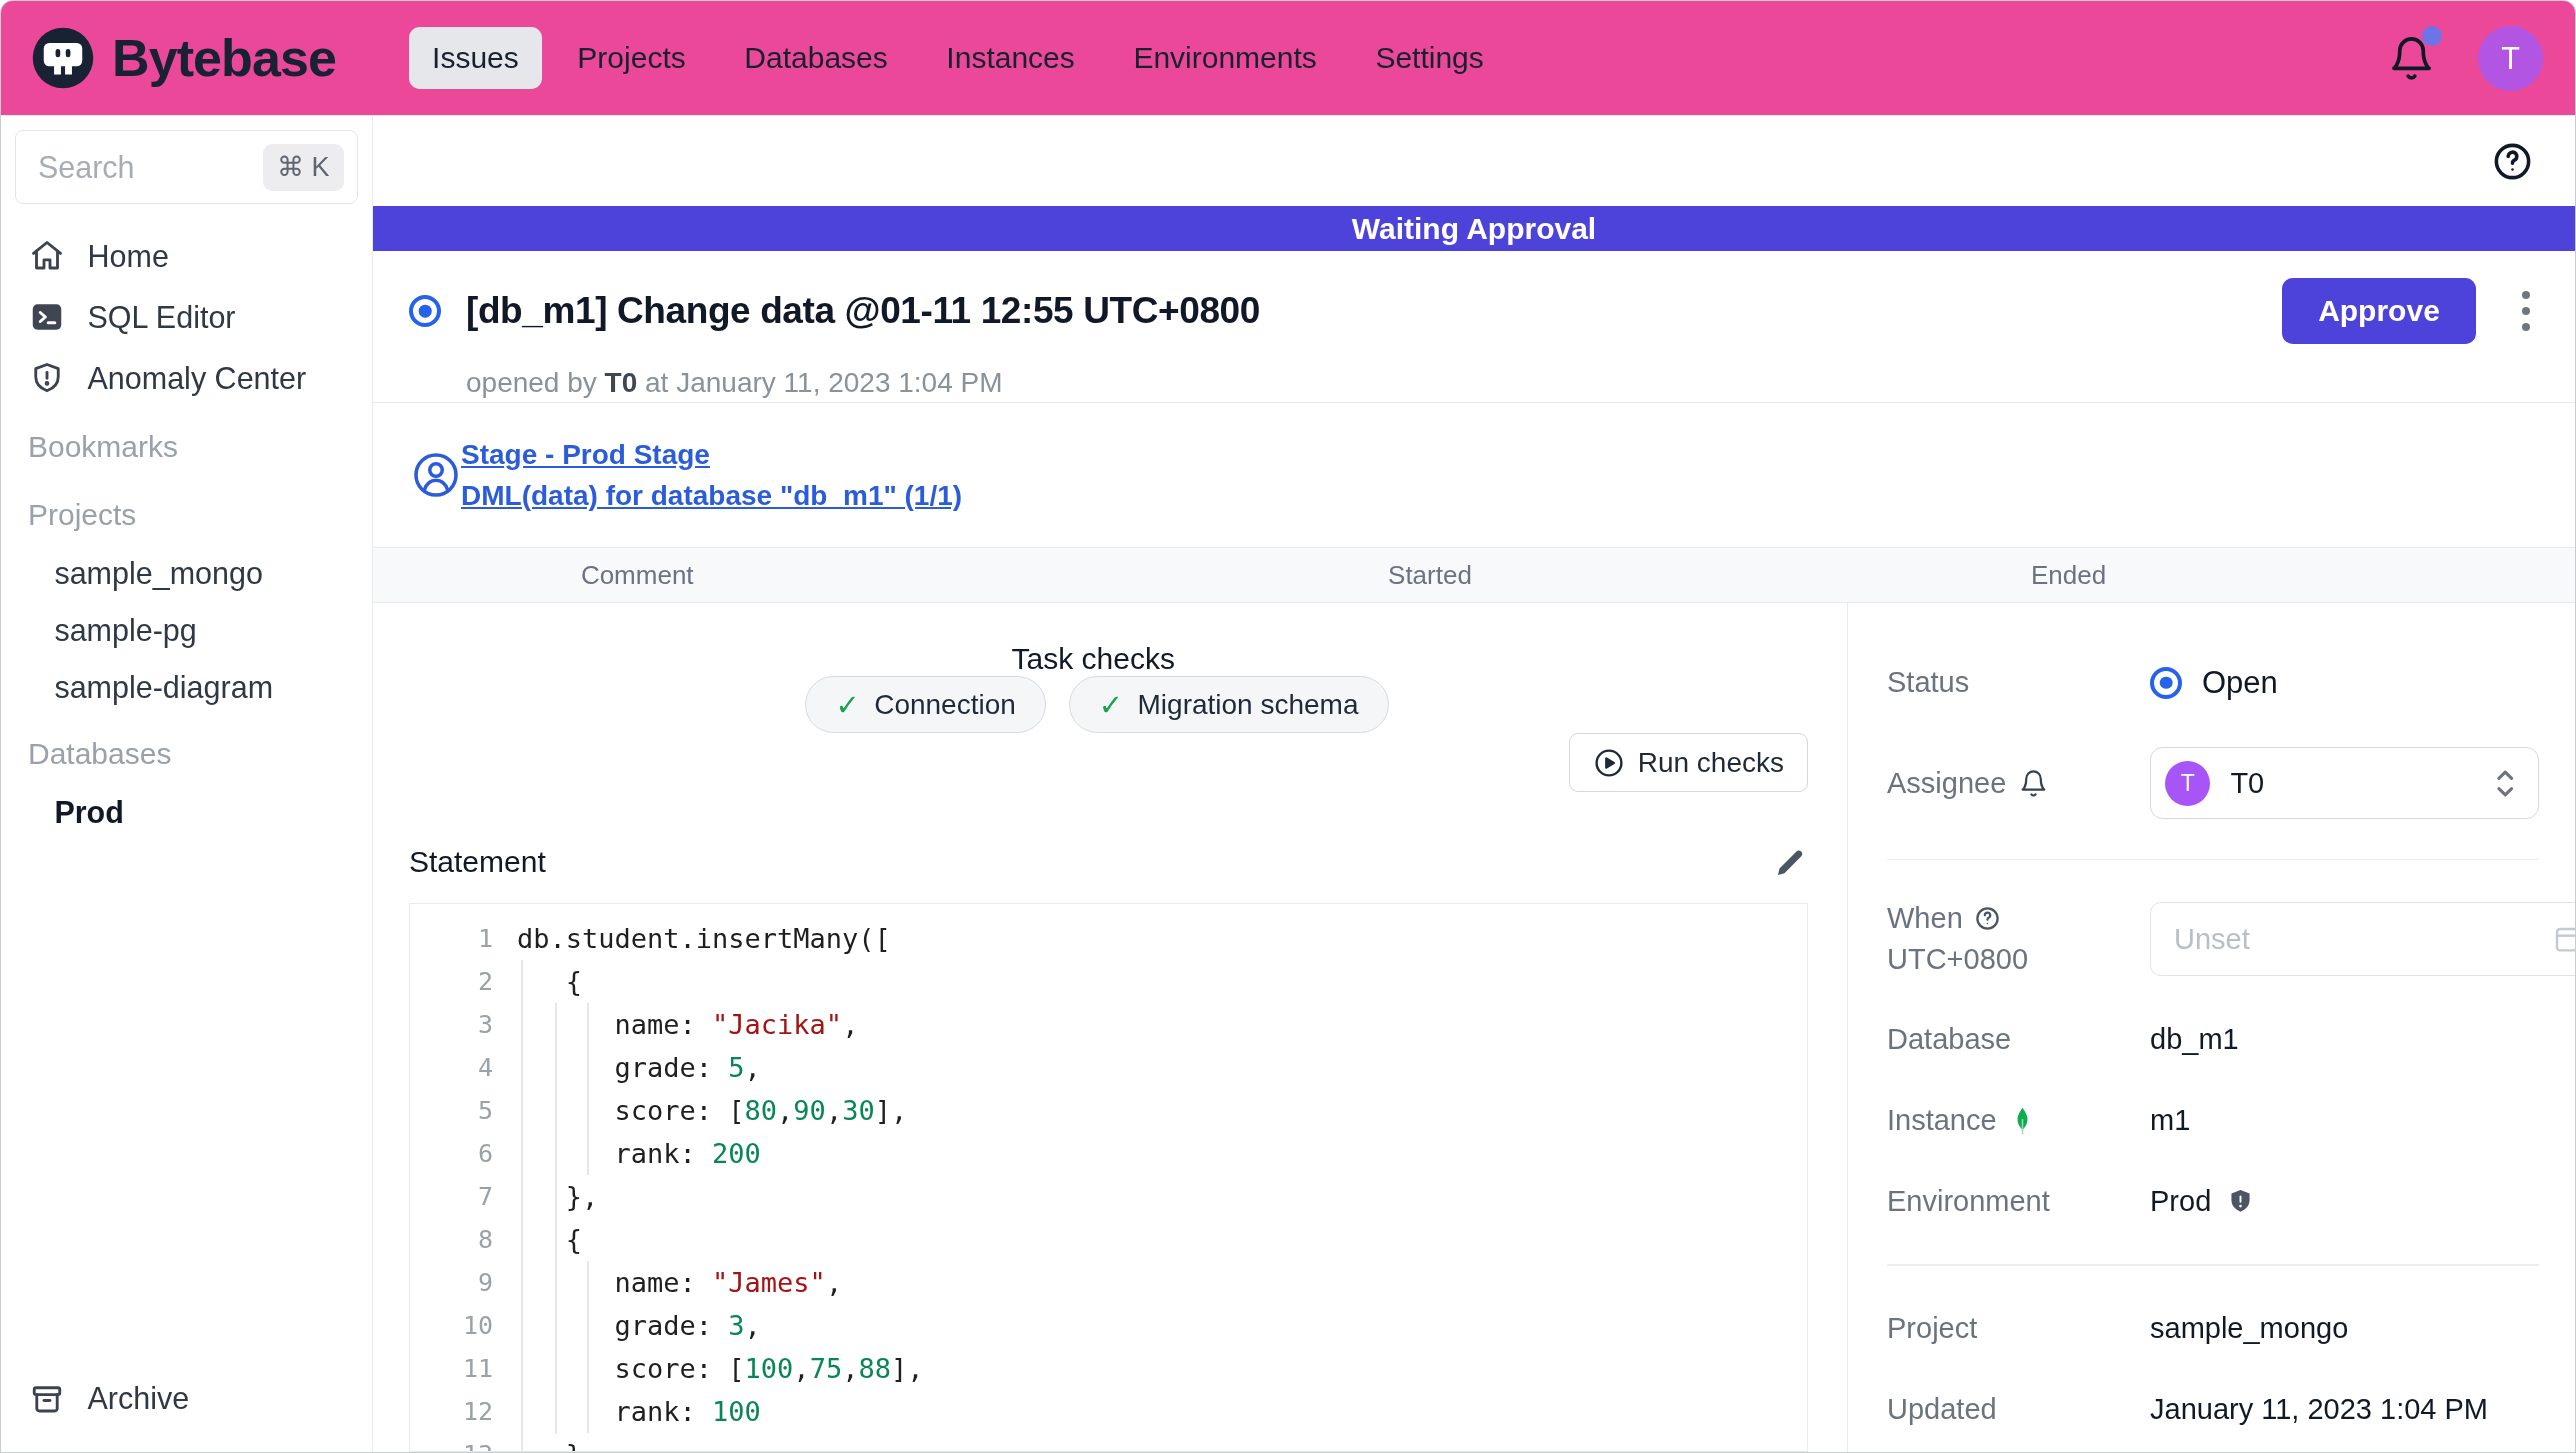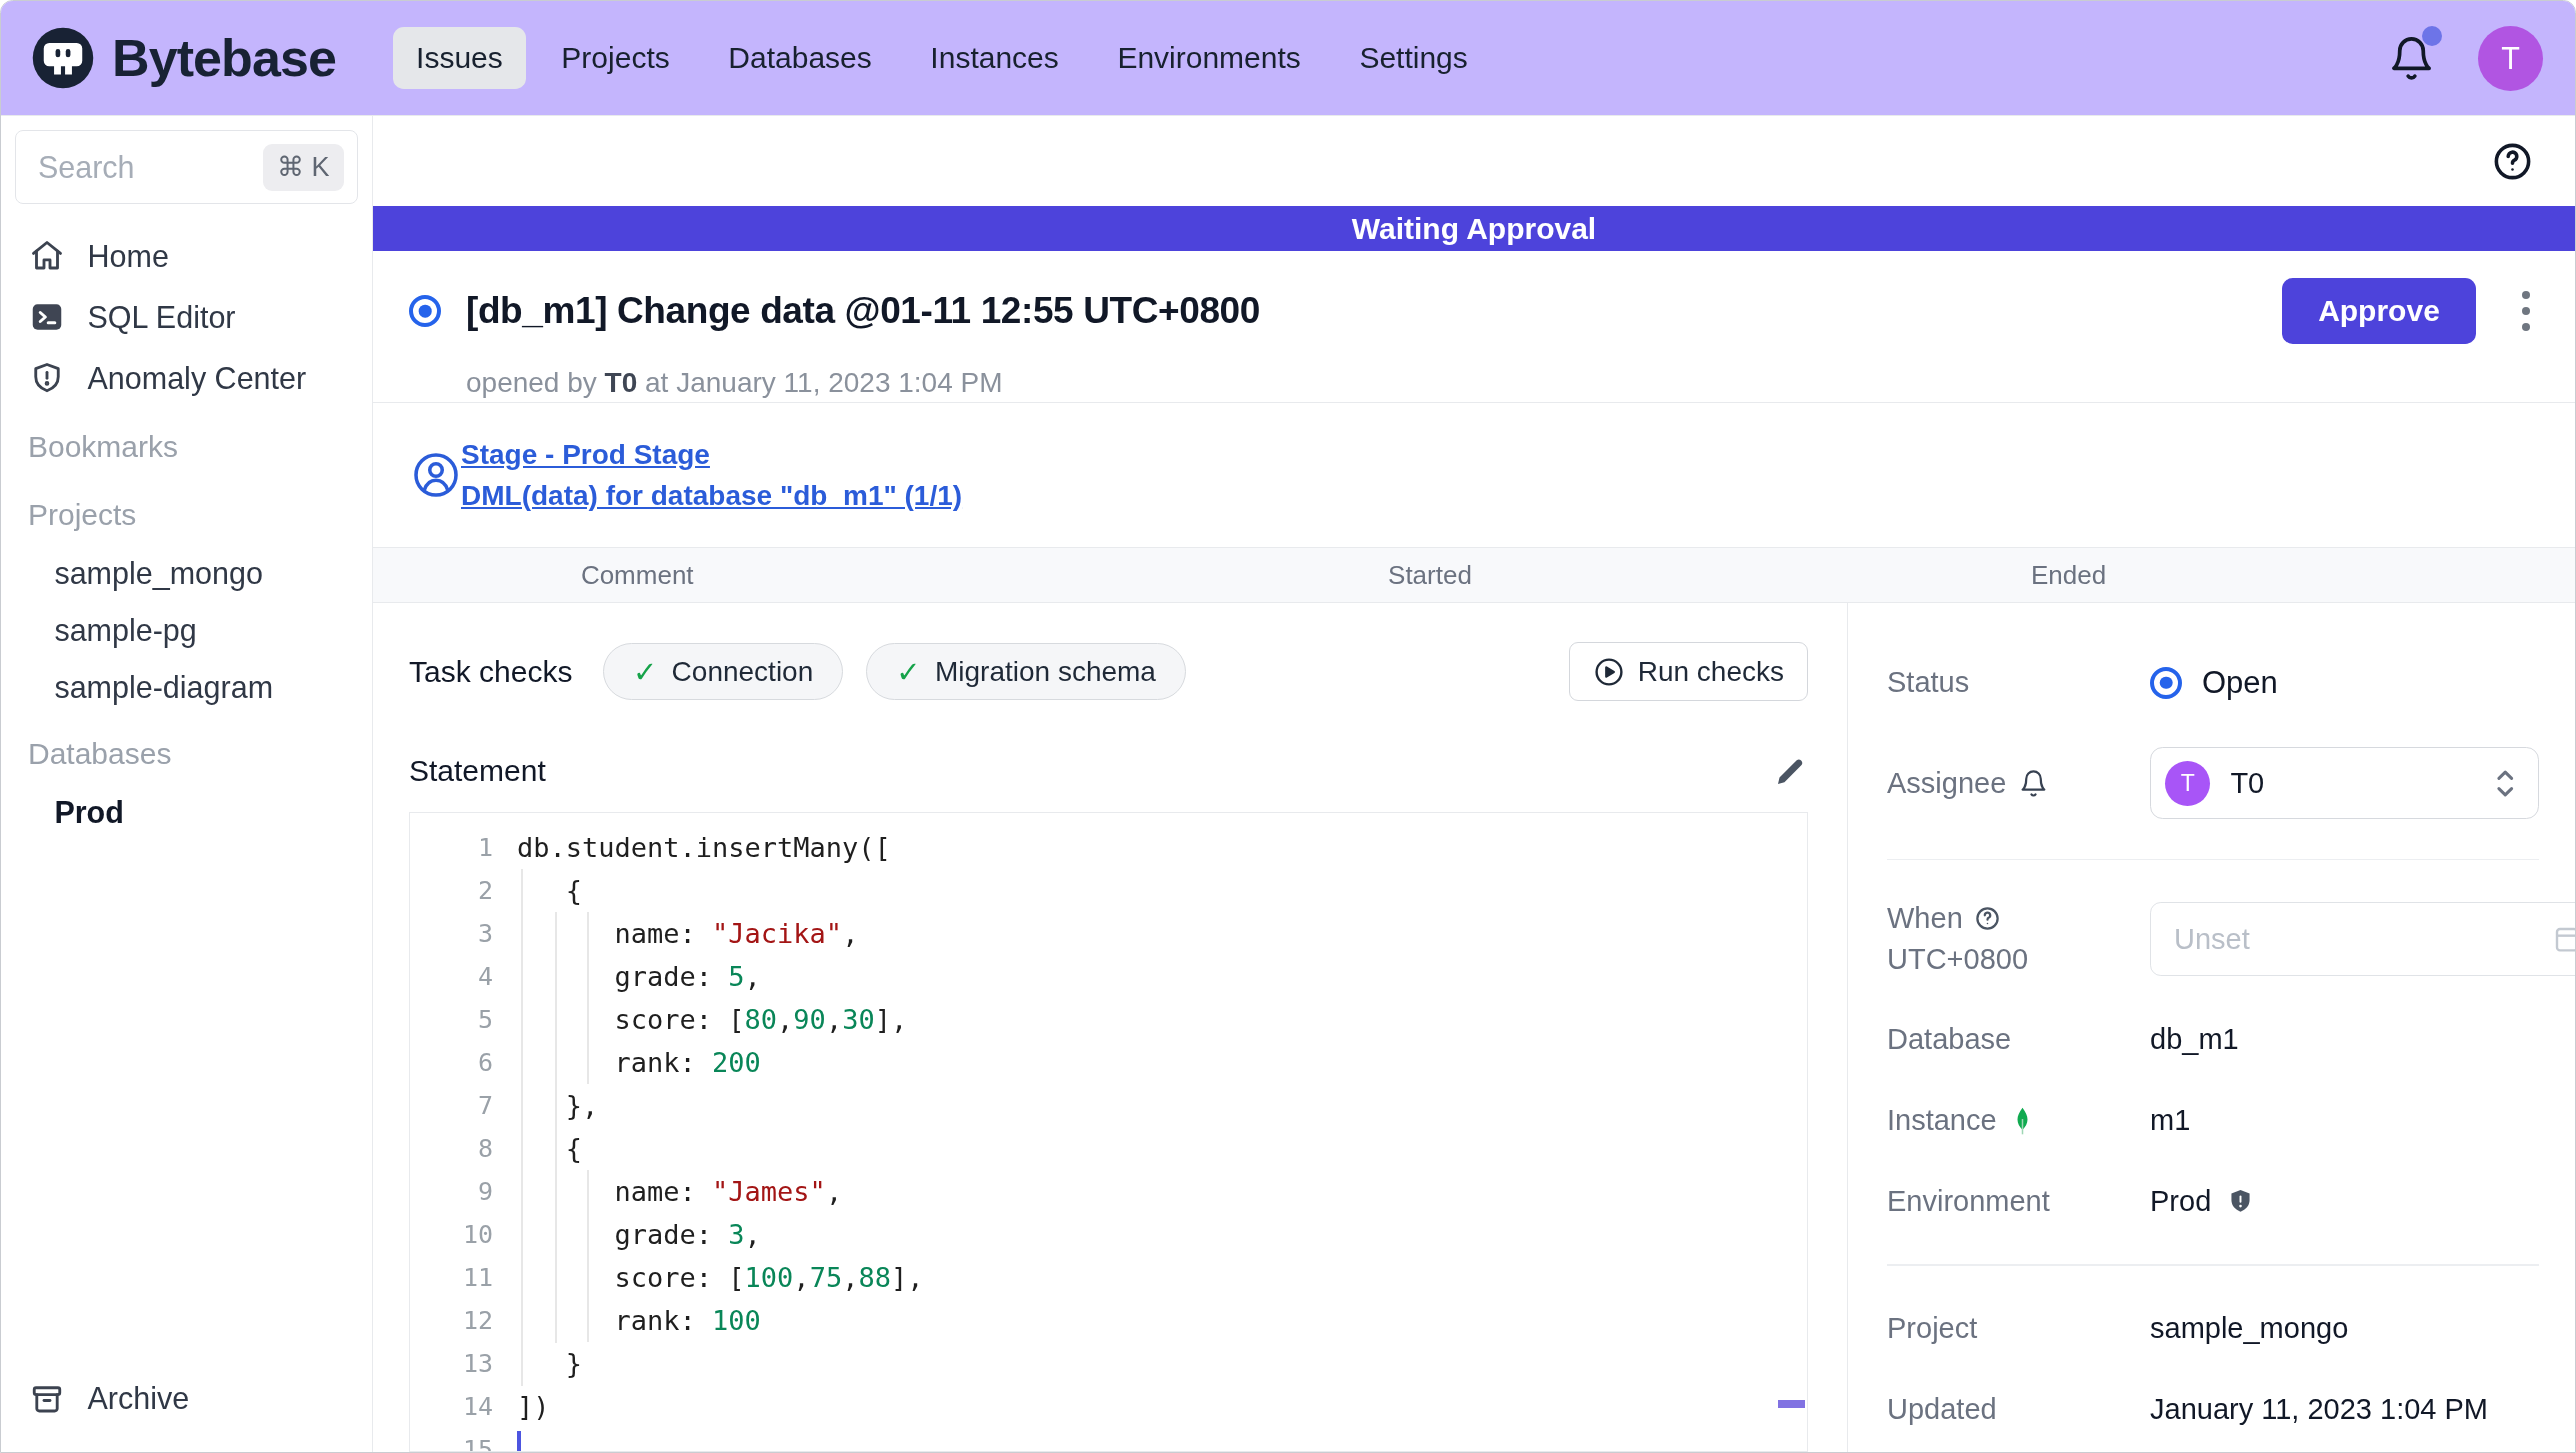--- a/index.html
+++ b/index.html
@@ -5,21 +5,21 @@
   * { margin:0; padding:0; box-sizing:border-box; }
   html,body { width:2576px; height:1453px; }
   body {
     font-family:"Liberation Sans", sans-serif;
     background:#ffffff; color:#1f2937;
     border:1.8px solid #c9ccd1; border-radius:12.6px 12.6px 0 0;
     overflow:hidden; display:flex; flex-direction:column;
   }
   
   .topnav { height:115px; flex:0 0 115px; display:flex; align-items:center;
-    border-bottom:1.8px solid #e8eaed; padding:0 32px 0 29px; background:#c4b5fd; }
+    border-bottom:1.8px solid #e8eaed; padding:0 32px 0 29px; background:#ec4899;gap:16px; }
   .brand { display:flex; align-items:center; gap:16px; margin-right:57px; }
   .brand-name { font-size:52px; font-weight:800; color:#182234; letter-spacing:-0.9px; }
   .nav-tabs { display:flex; align-items:center; gap:12.6px; }
   .nav-tab { font-size:30px; color:#18212f; padding:14.4px 23px; border-radius:10.8px; cursor:pointer; white-space:nowrap; }
   .nav-tab.active { background:#e5e7ea; font-weight:400; }
   .topnav-right { margin-left:auto; display:flex; align-items:center; gap:43px; }
   .bell-wrap { position:relative; width:47px; height:47px; color:#111827; }
   .bell-dot { position:absolute; top:-9px; right:-7.2px; width:20px; height:20px; border-radius:50%; background:#6d74e8; }
   .avatar { width:65px; height:65px; border-radius:50%; background:#b155e2; color:#fff;
     display:flex; align-items:center; justify-content:center; font-size:30.5px; font-weight:500; }
@@ -71,21 +71,21 @@
   .ttable-head { height:56px; flex:0 0 56px; background:#f8f9fb; border-top:1.8px solid #e8eaed;
     border-bottom:1.8px solid #e8eaed; position:relative; }
   .ttable-head span { position:absolute; top:50%; transform:translate(-50%,-50%);
     font-size:26px; color:#6b7280; white-space:nowrap; }
   .ttable-head span:nth-child(1){ left:12%; }
   .ttable-head span:nth-child(2){ left:48%; }
   .ttable-head span:nth-child(3){ left:77%; }
   
   .body-split { flex:1; display:flex; min-height:0; }
   .left-col { flex:1; min-width:0; padding:39px 39px 0 36px; display:flex; flex-direction:column; }
-  .checks-row { display:flex; align-items:center; }
+  .checks-row { display:flex; align-items:center;flex-direction:column; }
   .checks-label { font-size:30px; color:#111827; margin-right:30.5px; }
   .pill { display:flex; align-items:center; gap:14.4px; height:57px; padding:0 29px;
     border:1.8px solid #d7dade; border-radius:896px; background:#f5f6f8; font-size:28px; color:#1f2937;
     margin-right:23px; cursor:pointer; }
   .pill .chk { color:#16a34a; font-size:29px; }
   .run-btn { margin-left:auto; display:flex; align-items:center; gap:12.6px; height:59px; padding:0 23px;
     border:1.8px solid #d4d7dc; border-radius:9px; background:#fff; font-size:28px; color:#1f2937; cursor:pointer;
     font-family:"Liberation Sans",sans-serif; }
   .stmt-row { display:flex; align-items:center; margin-top:52px; }
   .stmt-label { font-size:30px; color:#111827; }

